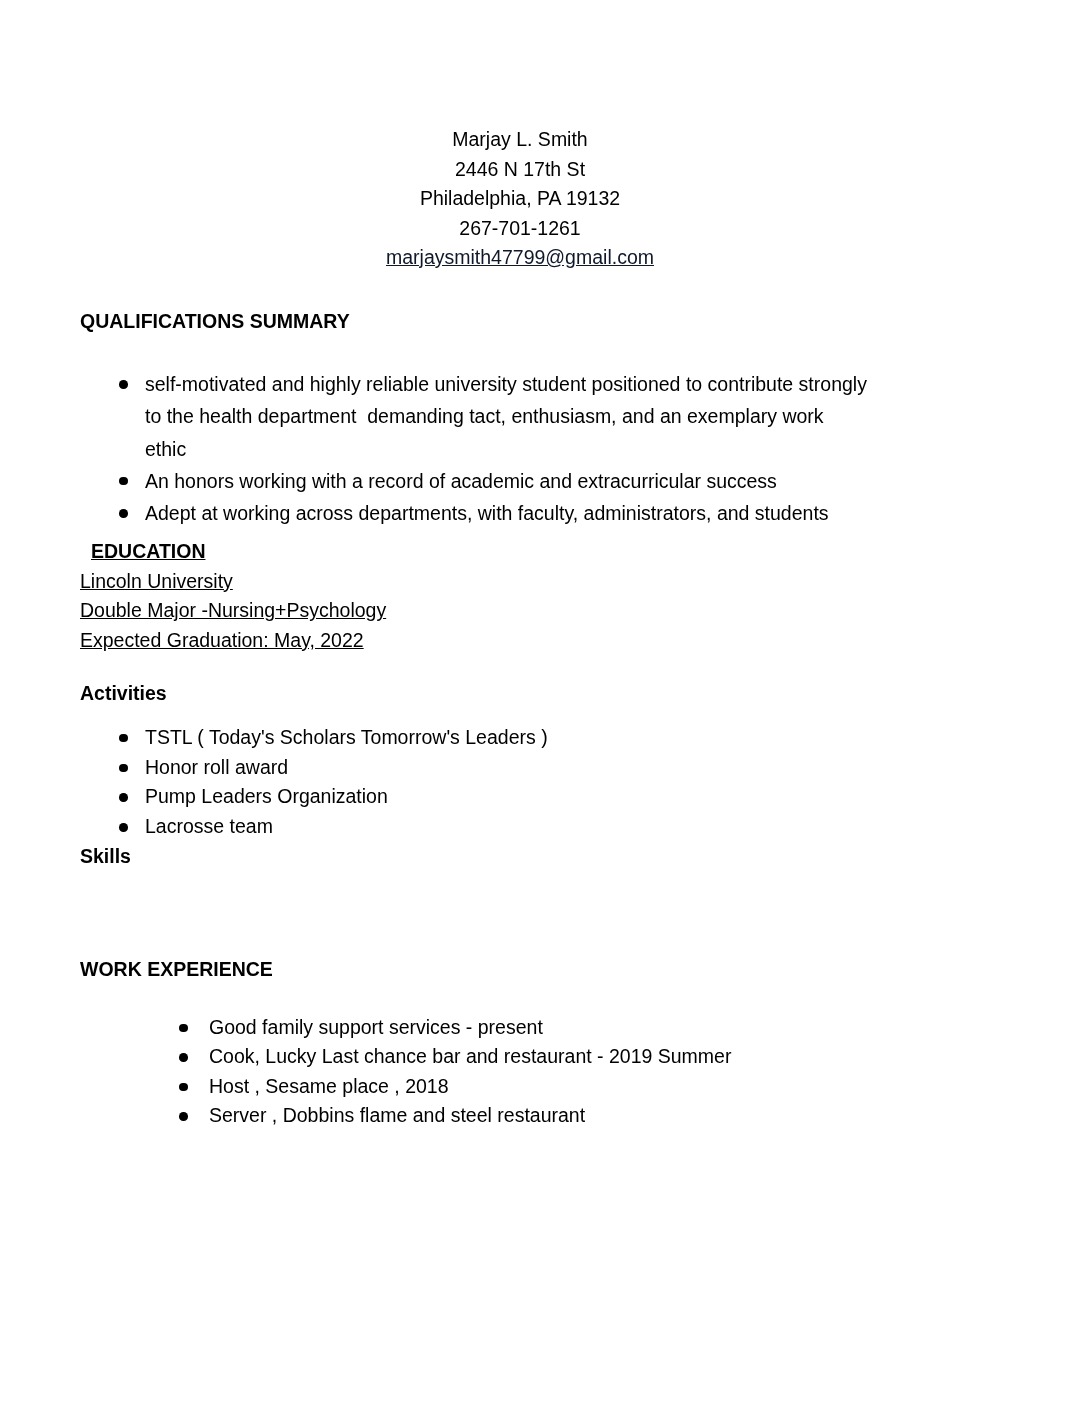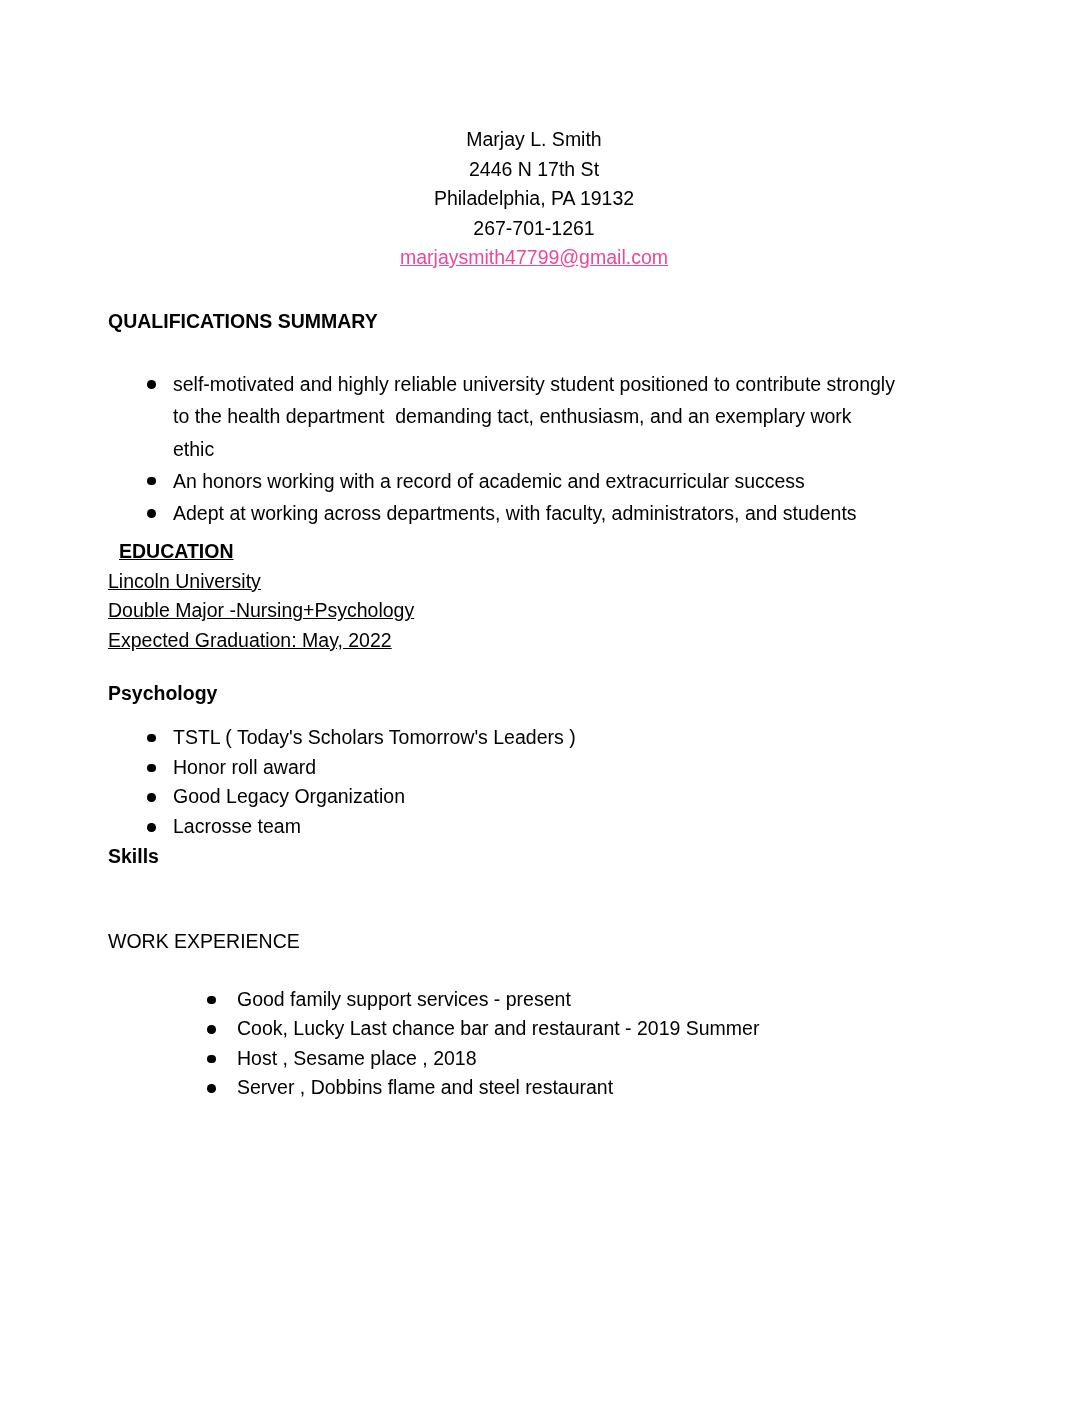--- a/index.html
+++ b/index.html
@@ -10,31 +10,31 @@
   .page {
     position: relative;
     width: 1088px;
     height: 1408px;
     background: #ffffff;
     color: #000000;
     font-family: "Liberation Sans", "DejaVu Sans", sans-serif;
     font-size: 19.5px;
     line-height: 29.5px;
     box-sizing: border-box;
-    padding: 125px 128px 0 108px;
+    padding: 125px 128px 0 80px;
     overflow: hidden;
   }
   .contact {
     text-align: center;
   }
   .contact div, .contact a {
     line-height: 29.5px;
   }
   a.email-link {
-    color: #ec4899;
+    color: #0f172a;
     text-decoration: underline;
     cursor: pointer;
   }
   .qual-heading {
     margin-top: 34px;
     font-weight: bold;
   }
   ul.bullet-list {
     list-style: none;
     margin: 0;
@@ -80,22 +80,22 @@
   ul.activities-list {
     margin-top: 14px;
   }
   ul.activities-list li {
     line-height: 29.7px;
   }
   .skills-heading {
     font-weight: bold;
   }
   .work-heading {
-    margin-top: 56px;
-    font-weight: normal;
+    margin-top: 84px;
+    font-weight: bold;
   }
   ul.work-list {
     margin-top: 28px;
   }
   ul.work-list li {
     padding-left: 129px;
   }
   ul.work-list li::before {
     left: 99px;
   }
@@ -123,26 +123,26 @@
       <li>Adept at working across departments, with faculty, administrators, and students</li>
     </ul>
 
   <div class="edu-block">
     <div class="edu-heading">EDUCATION</div>
     <div>Lincoln University</div>
     <div>Double Major -Nursing+Psychology</div>
     <div>Expected Graduation: May, 2022</div>
   </div>
 
-  <div class="activities-heading">Psychology</div>
+  <div class="activities-heading">Activities</div>
 
   <ul class="bullet-list activities-list">
       <li>TSTL ( Today's Scholars Tomorrow's Leaders )</li>
       <li>Honor roll award</li>
-      <li>Good Legacy Organization</li>
+      <li>Pump Leaders Organization</li>
       <li>Lacrosse team</li>
     </ul>
 
   <div class="skills-heading">Skills</div>
 
   <div class="work-heading">WORK EXPERIENCE</div>
 
   <ul class="bullet-list work-list">
       <li>Good family support services - present</li>
       <li>Cook, Lucky Last chance bar and restaurant - 2019 Summer</li>

